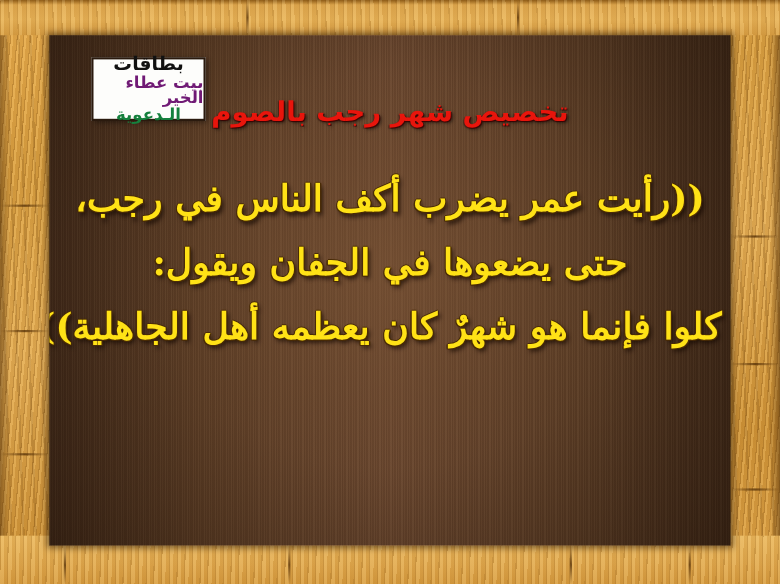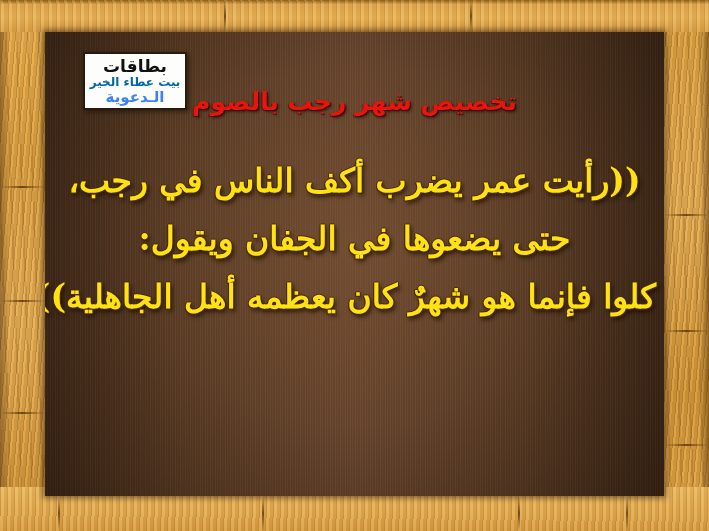--- a/index.html
+++ b/index.html
@@ -116,31 +116,31 @@
     font-family: "DejaVu Sans", sans-serif;
     font-weight: bold;
     font-size: 17px;
     line-height: 18px;
     color: #111;
     letter-spacing: -0.5px;
   }
   .logo-l2 {
     font-family: "DejaVu Sans", sans-serif;
     font-weight: bold;
-    font-size: 12px;
+    font-size: 15px;
     line-height: 14px;
-    color: #0369a1;
+    color: #701a75;
     letter-spacing: -0.4px;
   }
   .logo-l3 {
     font-family: "DejaVu Sans", sans-serif;
     font-weight: bold;
     font-size: 15px;
     line-height: 17px;
-    color: #3b82f6;
+    color: #15803d;
     letter-spacing: 1px;
   }
 
   
   .title {
     position: absolute;
     left: 0; right: 0;
     top: 55px;
     text-align: center;
     direction: rtl;

